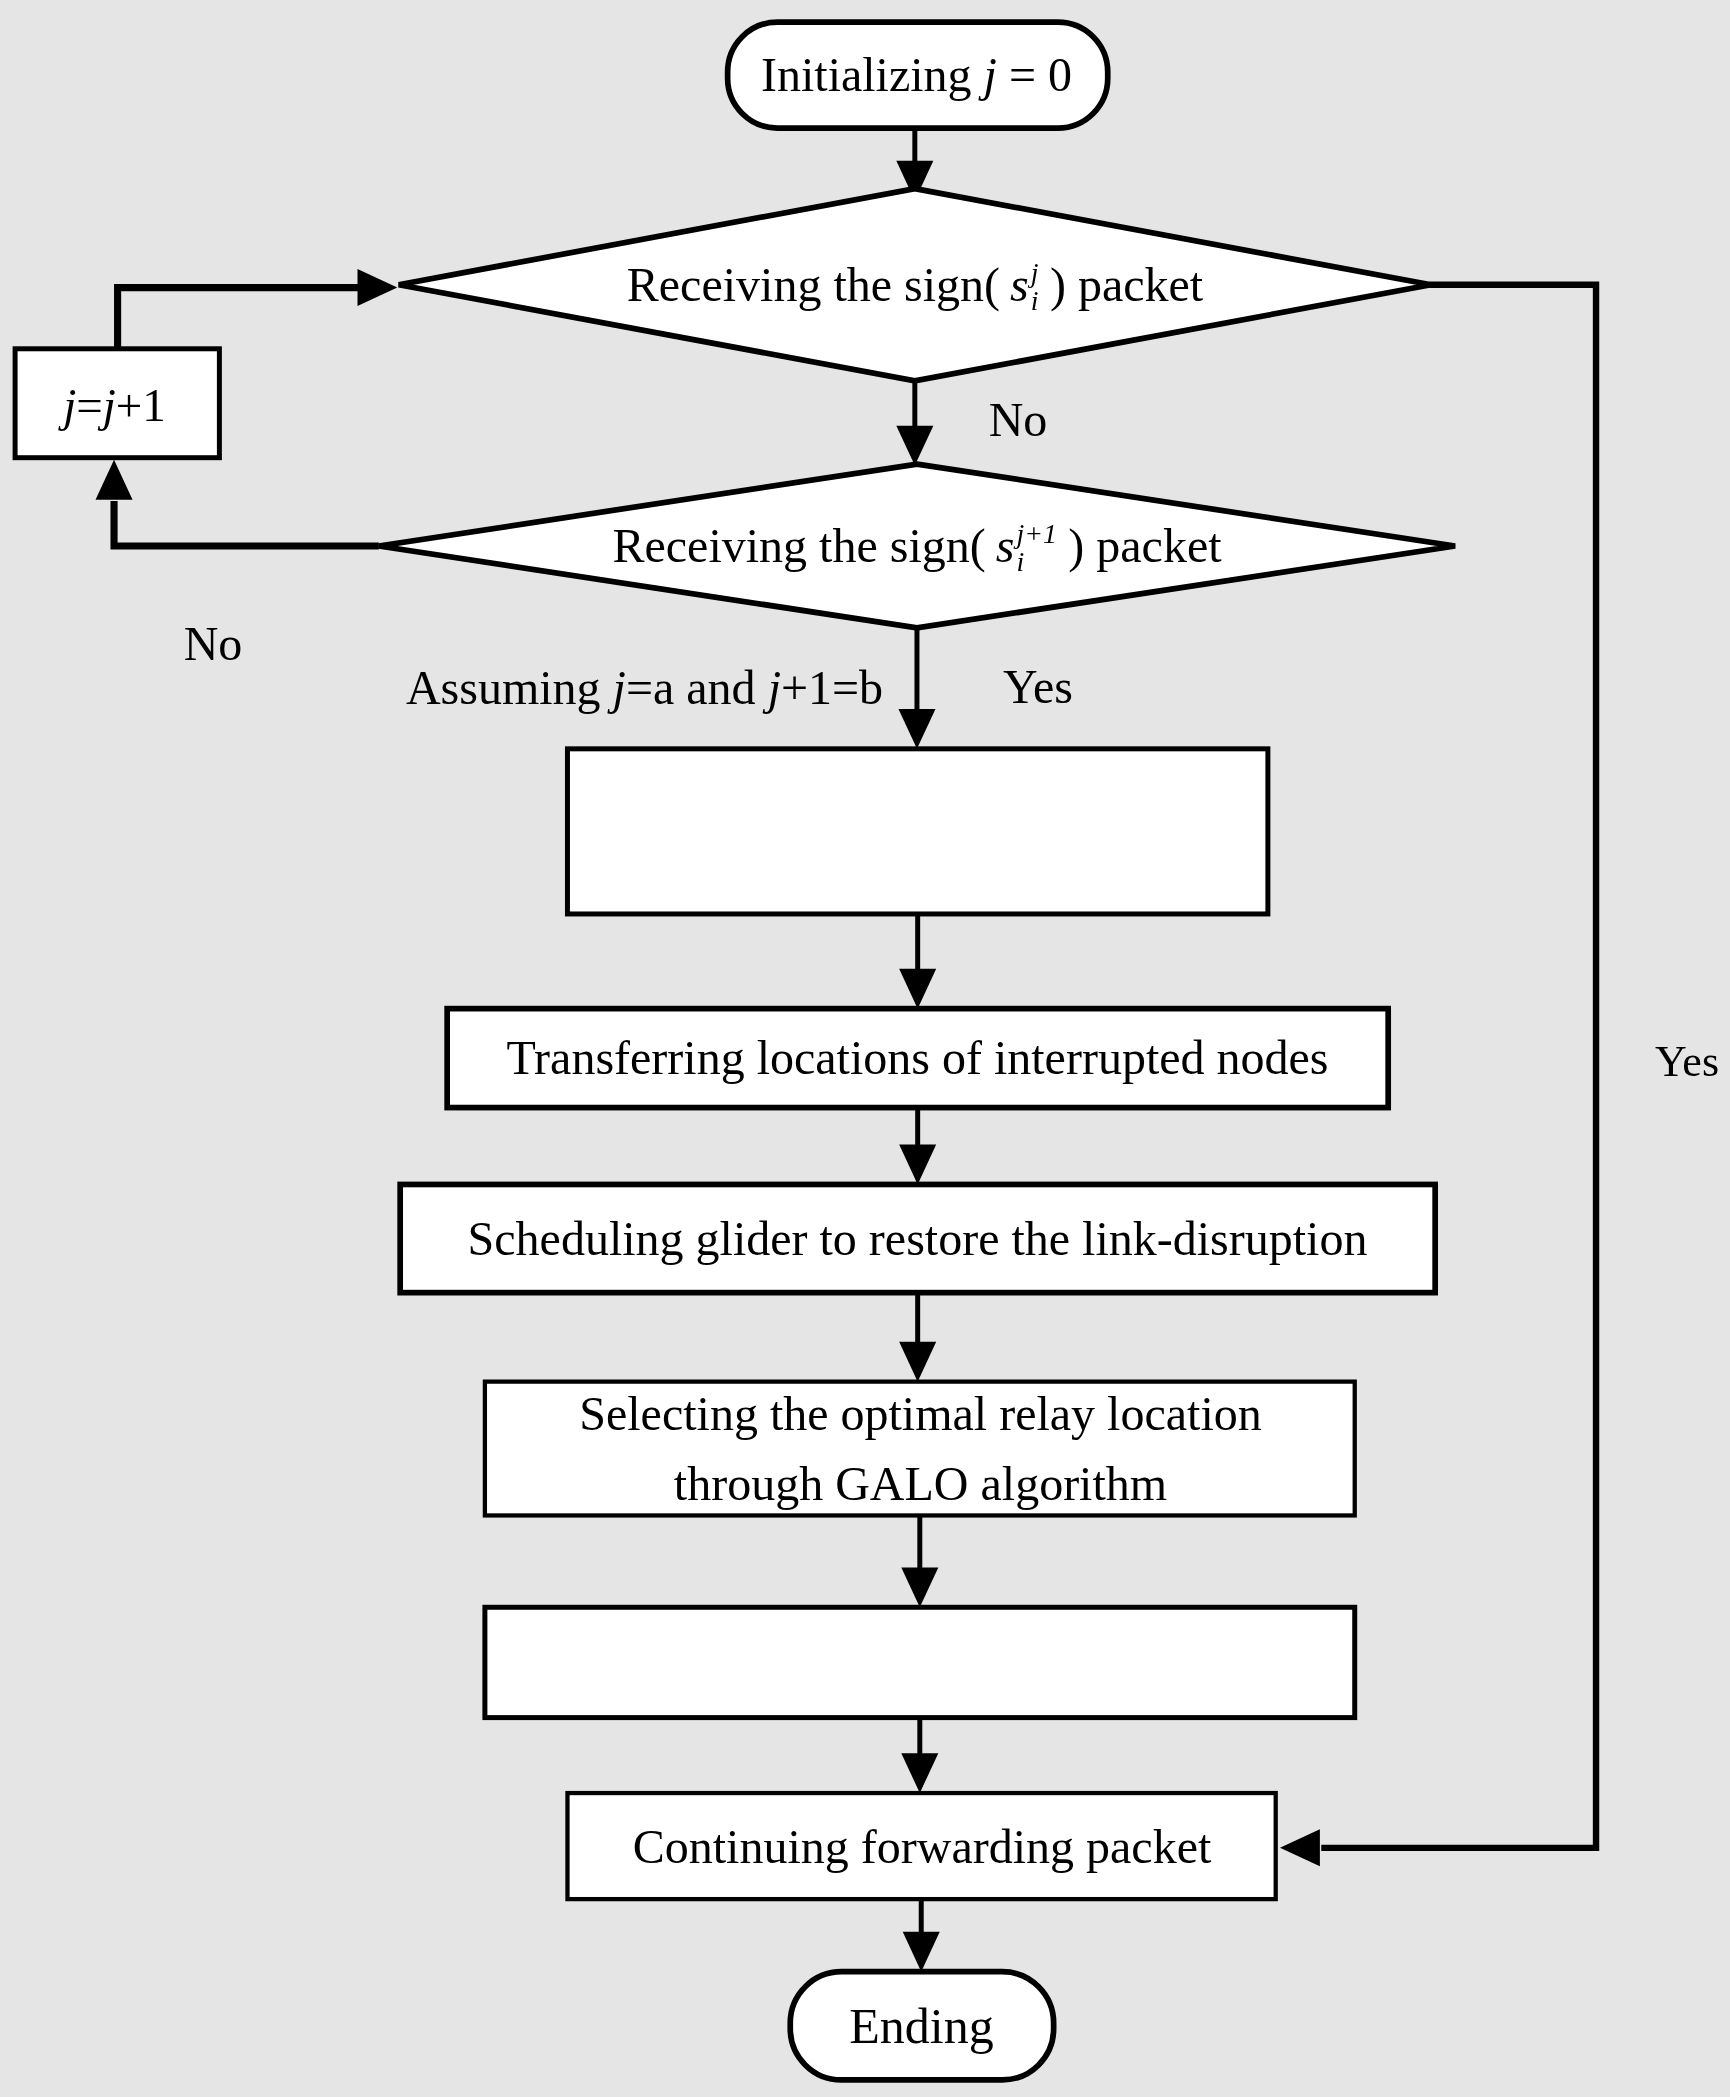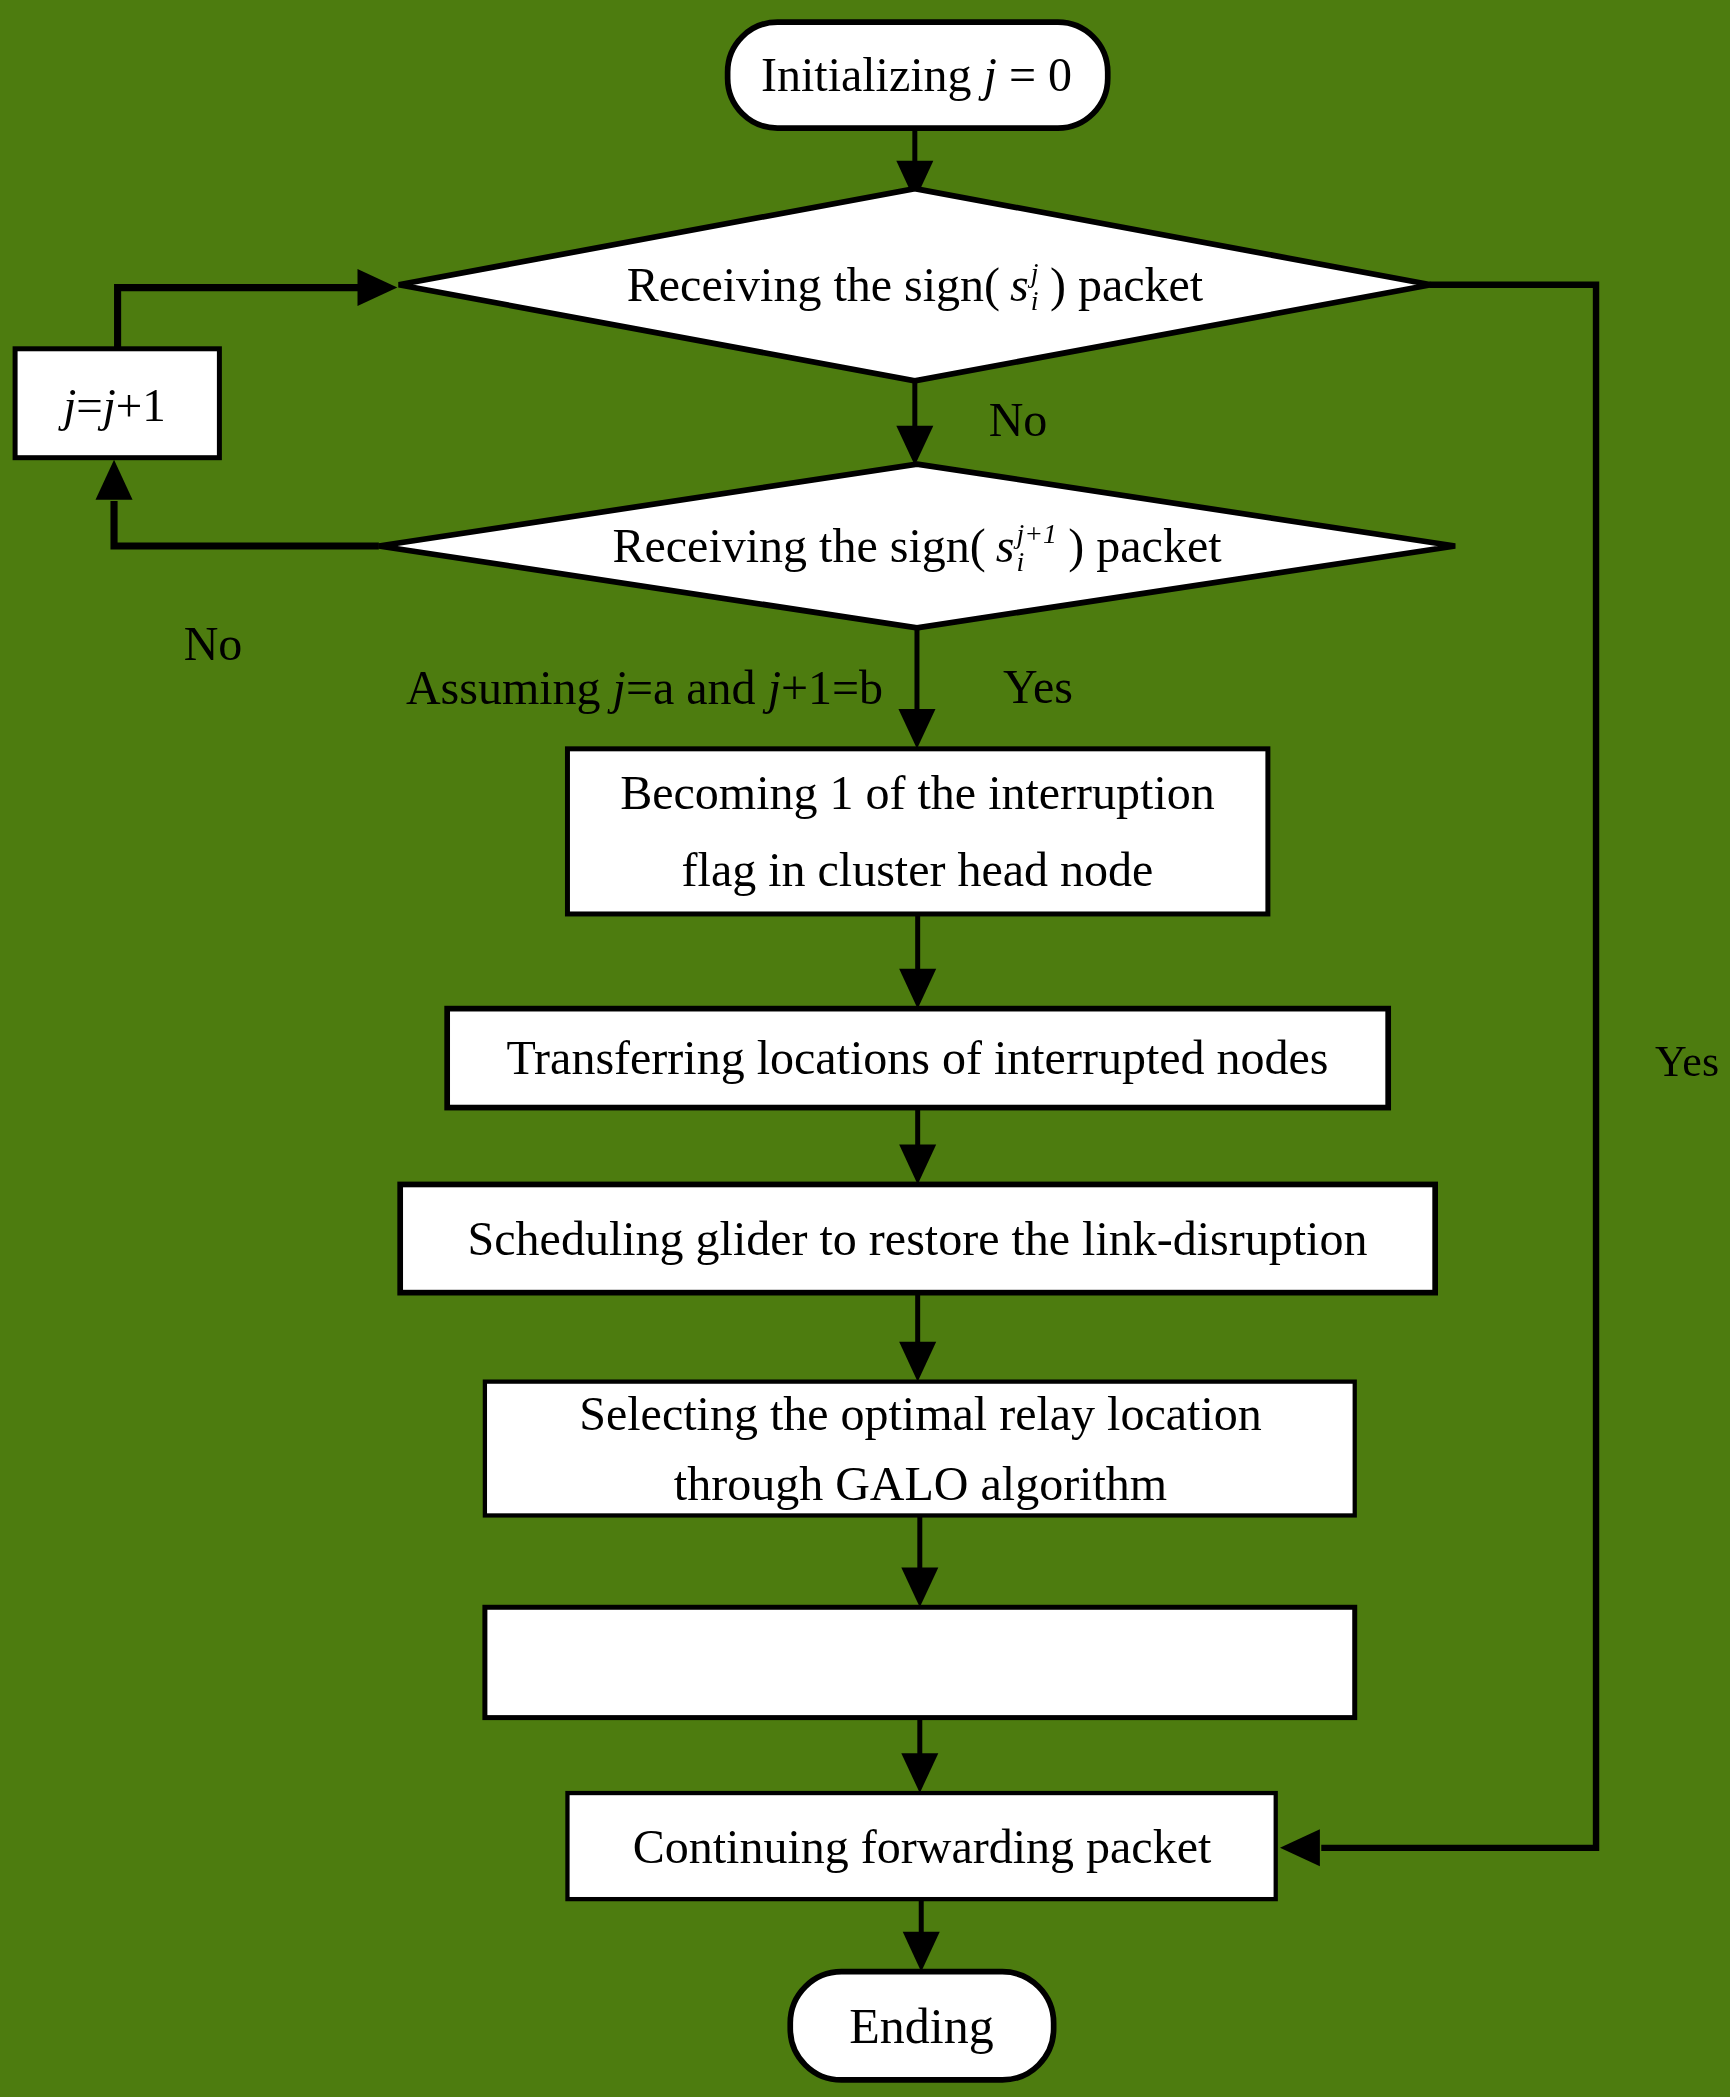--- a/index.html
+++ b/index.html
@@ -1,19 +1,19 @@
 <!DOCTYPE html>
 <html style="font-size:11.4px"><head>
 <meta charset="utf-8">
 <style>
   html,body{margin:0;padding:0;background:#ffffff;}
   #canvas{
     position:relative;
     width:1730px;height:2097px;
-    background:#4d7c0f;
+    background:#e5e5e5;
     font-family:"Liberation Serif","DejaVu Serif",serif;
     color:#000000;
     overflow:hidden;
   }
   #shapes{position:absolute;left:0;top:0;}
   .st{fill:#ffffff;stroke:#000000;}
   .ln{fill:none;stroke:#000000;stroke-linejoin:miter;stroke-linecap:butt;}
   .hd{fill:#000000;stroke:none;}
   .lbl{
     position:absolute;
@@ -131,23 +131,20 @@
   </div>
 
   <div class="lbl single" style="left:374px;top:656px;width:541px;height:64px;">
     <span><span>Assuming </span><span class="it">j</span><span>=a and </span><span class="it">j</span><span>+1=b</span></span>
   </div>
 
   <div class="lbl single" style="left:981px;top:656px;width:114px;height:61px;">
     <span>Yes</span>
   </div>
 
-  <div class="lbl wrap2" style="left:610px;top:756px;width:615px;height:151px;">
-    <span>Becoming 1 of the interruption flag in cluster head node</span>
-  </div>
 
   <div class="lbl single" style="left:461px;top:1010px;width:913px;height:96px;">
     <span>Transferring locations of interrupted nodes</span>
   </div>
 
   <div class="lbl single" style="left:414px;top:1186px;width:1007px;height:105px;">
     <span>Scheduling glider to restore the link-disruption</span>
   </div>
 
   <div class="lbl wrap2b" style="left:543px;top:1386px;width:755px;height:125px;">

